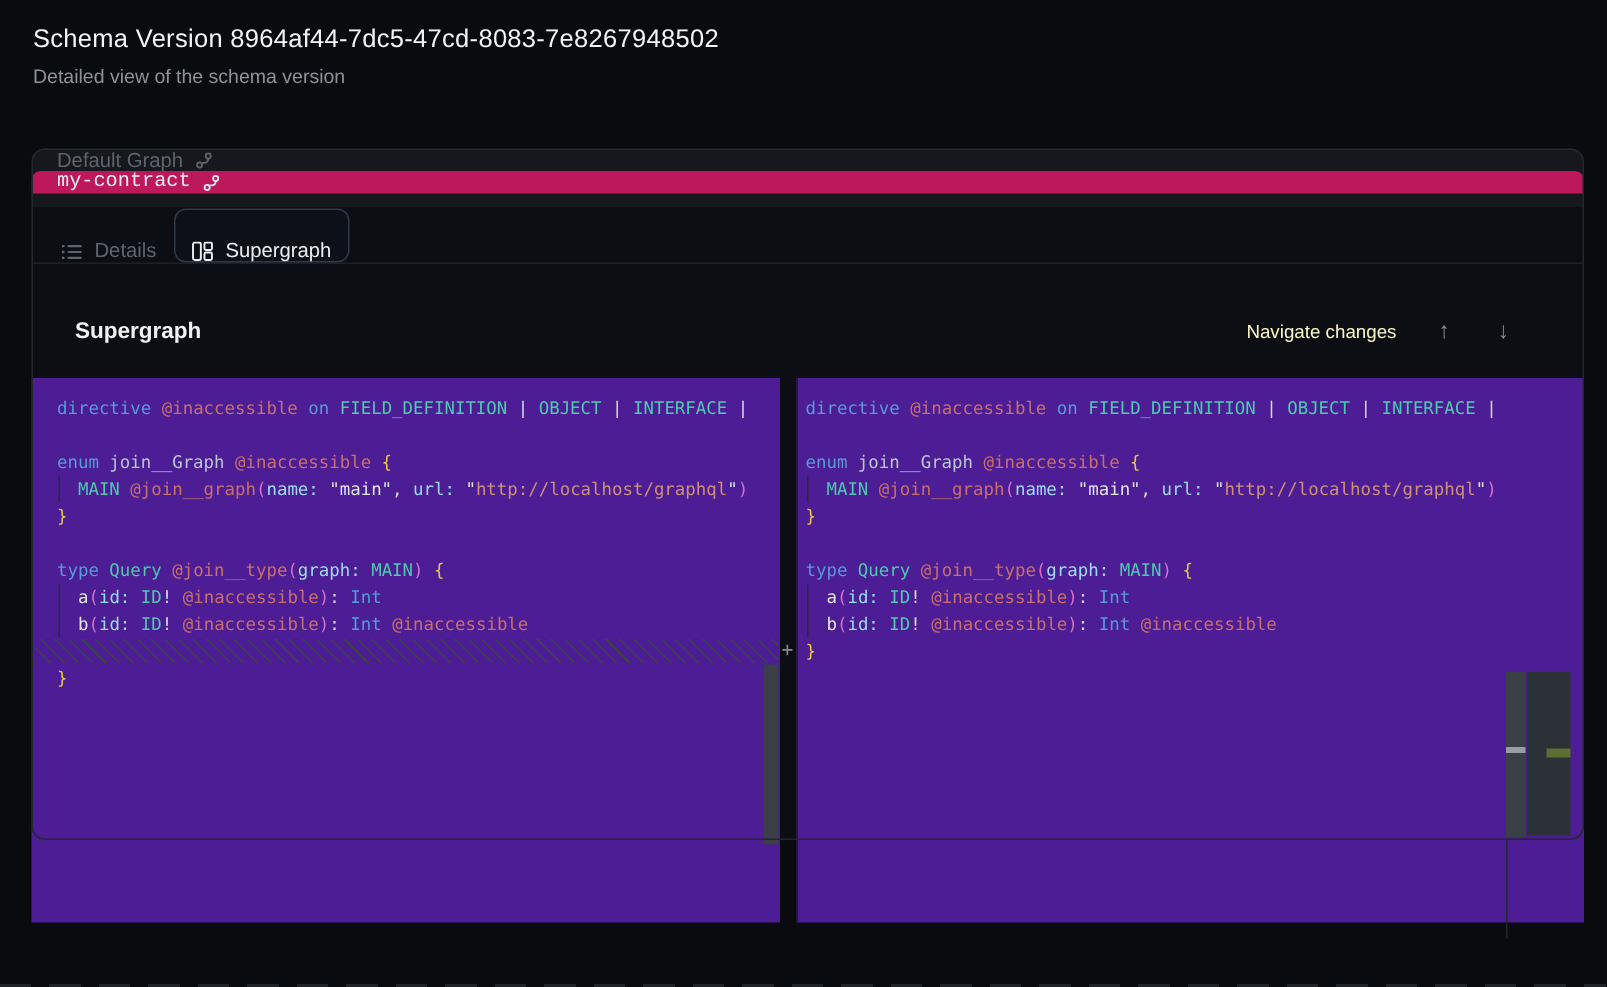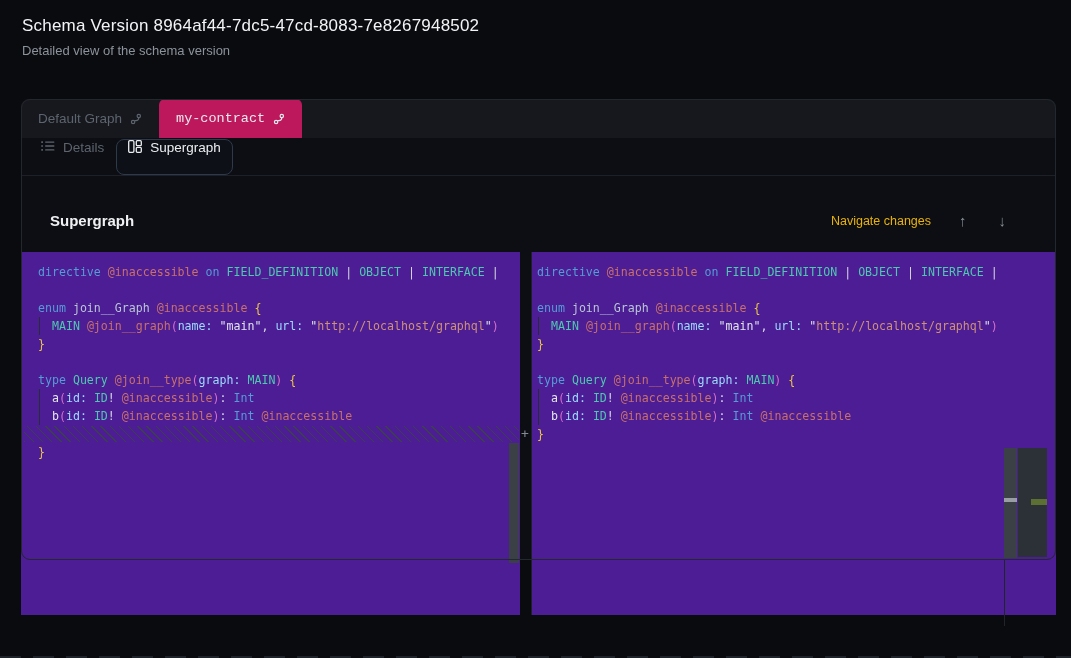--- a/index.html
+++ b/index.html
@@ -18,46 +18,46 @@
   .page-subtitle { margin-top:7px; font-size:13px; color:#8d939b; }
 
   
   .card-outline {
     position:absolute; left:21px; top:99px; width:1035px; height:461px;
     border:1px solid #23272e; border-radius:9px; z-index:7; pointer-events:none;
   }
   .tabbar {
     position:absolute; left:21px; top:99px; width:1035px; height:39px;
     background:#16181e; border-radius:8px 8px 0 0;
-    display:flex; align-items:stretch; z-index:2; overflow:hidden;
+    display:flex; align-items:stretch; z-index:2; overflow:hidden;flex-direction:column;
   }
   .tab { display:flex; align-items:center; gap:8px; padding:0 17px; font-size:13.5px; color:#5d646d; cursor:pointer; }
   .tab.active { background:#be185d; border-radius:6px 6px 0 0; color:#e9ebee;font-family:Liberation Mono, monospace; }
   .tab .icon svg { display:block; }
 
   .subtabbar {
     position:absolute; left:21px; top:138px; width:1035px; height:38px;
     background:#0c0e13; display:flex; align-items:center; padding-left:8px;
     border-bottom:1px solid #1d2127; z-index:2;
   }
-  .subtab { display:flex; align-items:flex-start; gap:8px; padding:0 11px; height:36px; font-size:13.5px; color:#5d646d; cursor:pointer; border:1px solid transparent; }
+  .subtab { display:flex; align-items:flex-end; gap:8px; padding:0 11px; height:36px; font-size:13.5px; color:#5d646d; cursor:pointer; border:1px solid transparent; }
   .subtab.active { border:1px solid #2e3a4b; border-radius:8px; color:#eceef1; background:#0d1016; }
   .subtab .icon svg { display:block; }
 
   .content {
     position:absolute; left:21px; top:176px; width:1035px; height:384px;
     background:#0c0e13; border-radius:0 0 8px 8px; z-index:1;
   }
   .panel-head {
     position:absolute; left:29px; right:46px; top:36px;
     display:flex; align-items:center; justify-content:space-between;
   }
   .panel-title { font-size:15px; font-weight:bold; color:#f0f1f3; }
   .nav-changes { display:flex; align-items:center; gap:24px; }
-  .nav-label { font-size:12.5px; color:#eab308; }
+  .nav-label { font-size:12.5px; color:#fef9c3; }
   .nav-arrow { background:none; border:none; font-size:15px; color:#878e96; cursor:pointer; font-family:"Liberation Sans",sans-serif; padding:0 4px; }
 
   
   .diff {
     position:absolute; left:21px; top:252px; width:1035px; height:375px; z-index:3;
     font-family:"DejaVu Sans Mono","Liberation Mono",monospace; font-size:11.6px;
   }
   .pane { position:absolute; top:0; bottom:12px; overflow:hidden; background:#4c1d95; padding-top:11px; }
   .pane-left  { left:0;   width:499px; padding-left:17px; }
   .pane-right { left:510px; width:525px; padding-left:5px; border-left:1px solid #1c2127; }

